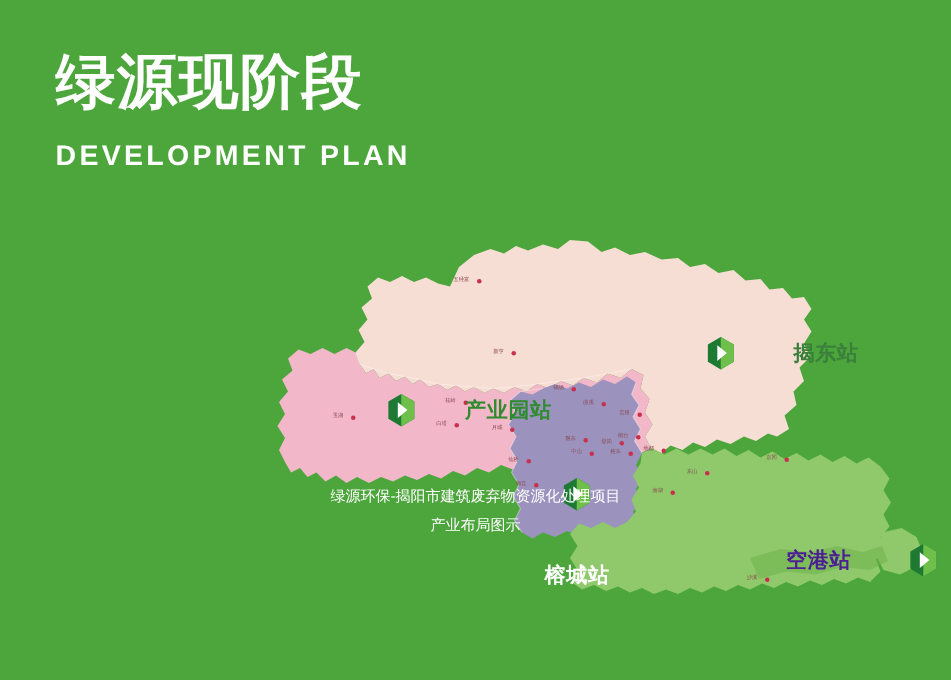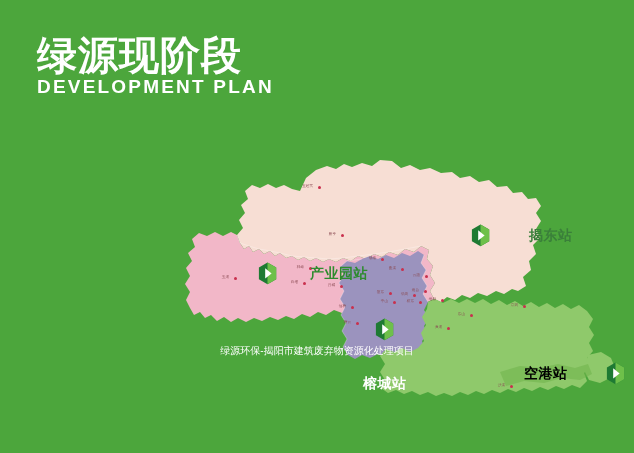--- a/index.html
+++ b/index.html
@@ -19,20 +19,21 @@
     line-height:42px;
     font-weight:bold;
     letter-spacing:1px;
     white-space:nowrap;
   }
   #subtitle{
     color:#ffffff;
     font-size:19px;
     letter-spacing:2.2px;
     font-weight:bold;
+    margin-top:18px;
     white-space:nowrap;
   }
 
   
   #map-wrap{position:absolute;left:0;top:0;width:634px;height:453px;z-index:2;}
   #map-svg{display:block;width:634px;height:453px;}
 
   
   .station{position:absolute;display:flex;align-items:center;z-index:6;white-space:nowrap;gap:33px;}
   .station .st-label{font-size:14px;font-weight:bold;letter-spacing:.5px;}
@@ -41,21 +42,21 @@
   #station-chanyeyuan{left:258px;top:262px;flex-direction:row;align-items:center;}
   #station-chanyeyuan .st-label{color:#2E8B2E;margin-top:1px;}
 
   #station-jiedong{left:471px;top:224px;}
   #station-jiedong .st-label{color:#3a7f3a;margin-left:6px;}
 
   #station-rongcheng{left:363px;top:318px;flex-direction:column;align-items:center;}
   #station-rongcheng .st-label{color:#ffffff;margin-top:1px;}
 
   #station-konggang{left:524px;top:362px;flex-direction:row-reverse;}
-  #station-konggang .st-label{color:#000000;margin-right:5px;}
+  #station-konggang .st-label{color:#4c1d95;margin-right:5px;}
 
   
   .city{position:absolute;z-index:4;}
   .city .dot{
     position:absolute;width:3px;height:3px;border-radius:50%;
     background:#C9304E;left:0;top:0;
   }
   .city .cname{
     position:absolute;right:5px;top:-2px;
     font-size:3.6px;color:#8a4a52;white-space:nowrap;
@@ -269,15 +270,16 @@
         <span class="cname">京冈</span>
       </div>
       <div class="city" style="left: 510px; top: 385px;">
         <span class="dot"></span>
         <span class="cname">沙溪</span>
       </div>
     </div>
 
   <div id="caption">
     <div>绿源环保-揭阳市建筑废弃物资源化处理项目</div>
+    <div>产业布局图示</div>
   </div>
 
 </div>
 
 </body></html>

